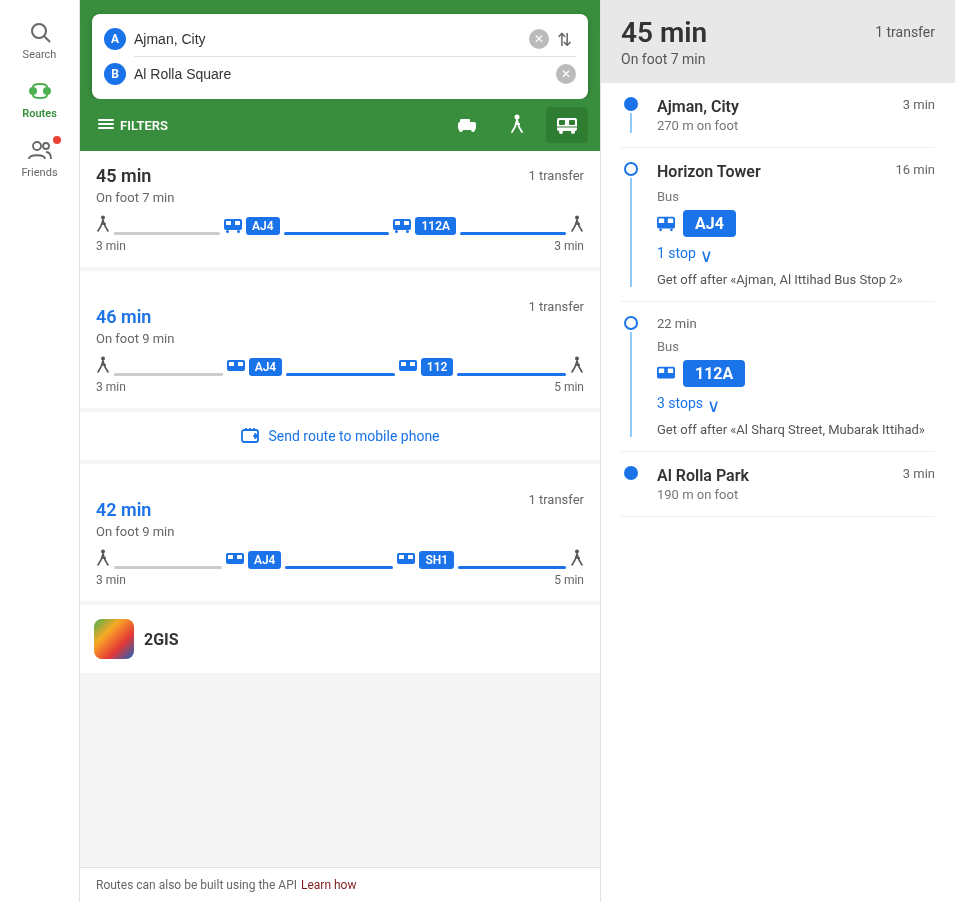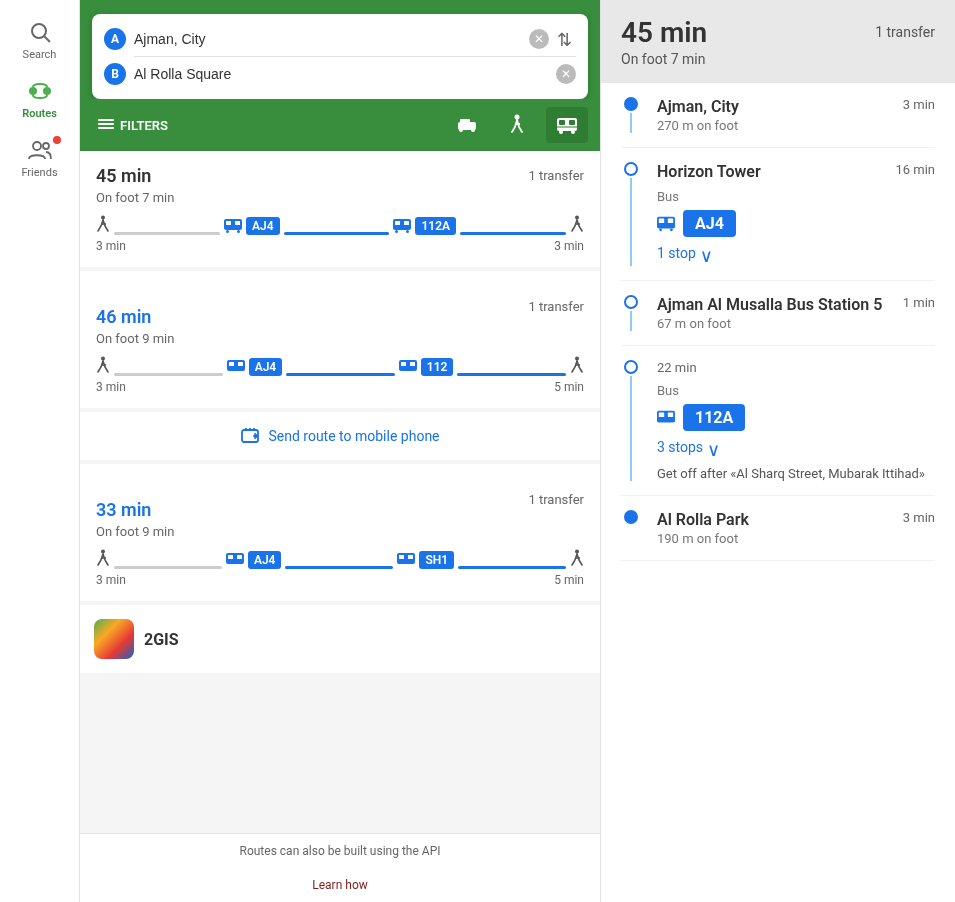--- a/index.html
+++ b/index.html
@@ -273,23 +273,22 @@
     }
 
     
     .bottom-bar {
       background: #fff;
       padding: 10px 16px;
       font-size: 12px;
       color: #666;
       display: flex;
       align-items: center;
-      gap: 20px;
+      gap: 4px;
       border-top: 1px solid #e0e0e0;
-      flex-direction: column;
     }
     .bottom-bar a {
       color: #7f1d1d;
       text-decoration: none;
       font-size: 12px;
     }
 
     
     .right-panel {
       flex: 1;
@@ -657,21 +656,21 @@
         <rect x="2" y="4" width="16" height="12" rx="2"></rect>
         <path d="M6 4 L6 2 M14 4 L14 2"></path>
         <path d="M10 4 L10 2"></path>
         <path d="M14 10 L17 10 M15 8 L17 10 L15 12" stroke-linecap="round" stroke-linejoin="round"></path>
       </svg>
       <span>Send route to mobile phone</span>
     </div>
 
     <div class="route-card">
       <div class="route-header">
-        <span class="route-time blue">33 min</span>
+        <span class="route-time blue">42 min</span>
         <span class="route-transfers">1 transfer</span>
       </div>
       <div class="route-foot">On foot 9 min</div>
       <div class="route-steps-row">
         <div class="step-icon">
           <svg width="14" height="20" viewBox="0 0 14 20" fill="#555">
             <circle cx="7" cy="2.5" r="2"></circle>
             <path d="M7 5 L5 11 L2 16" stroke="#555" stroke-width="1.6" fill="none" stroke-linecap="round"></path>
             <path d="M7 5 L9 11 L12 16" stroke="#555" stroke-width="1.6" fill="none" stroke-linecap="round"></path>
             <path d="M5 9 L10 9" stroke="#555" stroke-width="1.6" fill="none"></path>
@@ -778,37 +777,25 @@
                 <circle cx="4" cy="14.5" r="1.5" fill="#1a73e8"></circle>
                 <circle cx="16" cy="14.5" r="1.5" fill="#1a73e8"></circle>
               </svg>
             </div>
             <div class="bus-badge-large">AJ4</div>
           </div>
           <div class="stops-toggle">
             <span>1 stop</span>
             <span class="chevron-down">∨</span>
           </div>
-        </div>
-      </div>
-    </div>
-
-    <div class="timeline-stop">
-      <div class="timeline-dot-col">
-        <div class="timeline-dot"></div>
-        <div class="timeline-line"></div>
-      </div>
-      <div class="timeline-content">
-        <div class="stop-header-row">
-          <span class="stop-name">Ajman Al Musalla Bus Station 5</span>
-          <span class="stop-time-right">1 min</span>
-        </div>
-        <div class="stop-sub">67 m on foot</div>
-      </div>
-    </div>
+          <div class="get-off-text">Get off after «Ajman, Al Ittihad Bus Stop 2»</div>
+        </div>
+      </div>
+    </div>
+
 
     <div class="timeline-stop">
       <div class="timeline-dot-col">
         <div class="timeline-dot"></div>
         <div class="timeline-line"></div>
       </div>
       <div class="timeline-content">
         <div class="stop-header-row">
           <span class="stop-time-right">22 min</span>
         </div>

